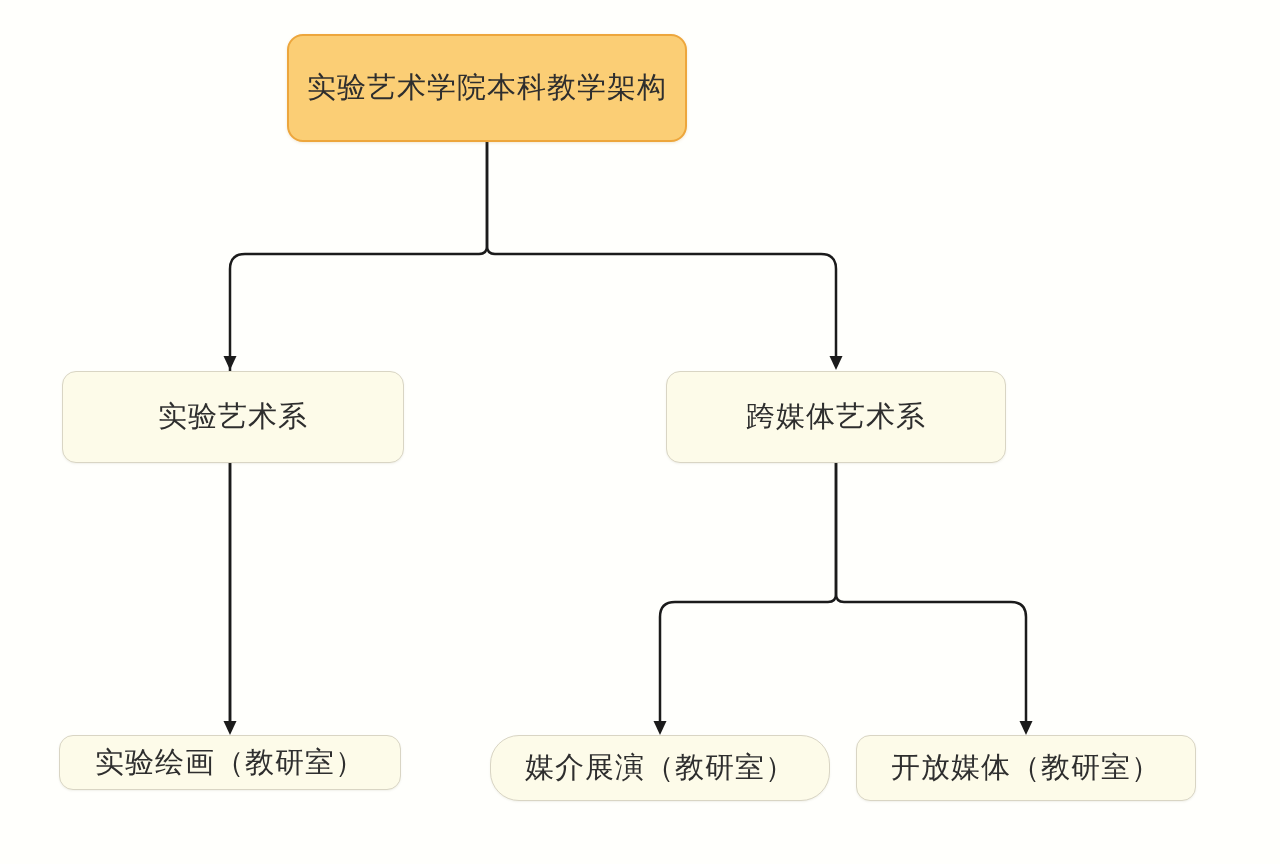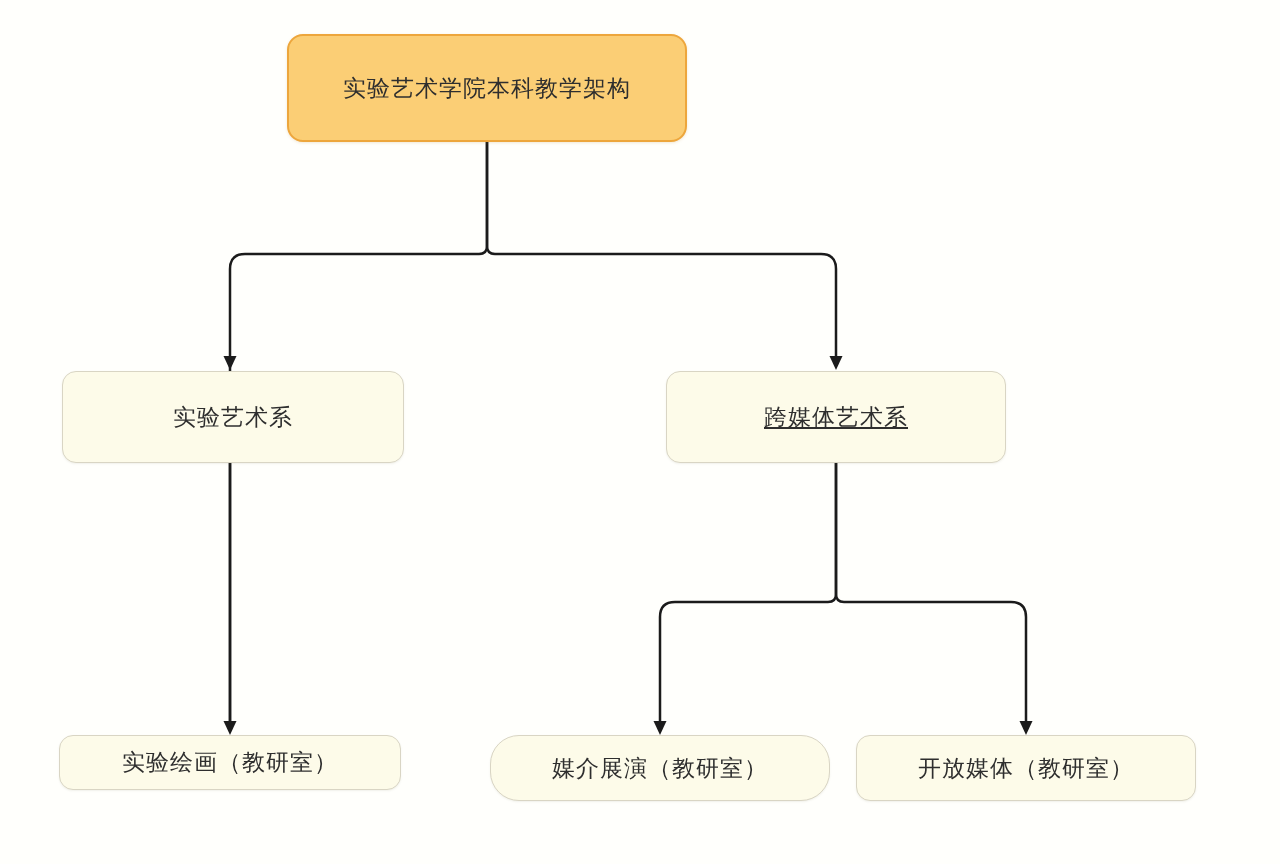--- a/index.html
+++ b/index.html
@@ -30,41 +30,41 @@
     fill:var(--line,#1b1b1b);
     stroke:none;
   }
   .node{
     position:absolute;
     box-sizing:border-box;
     display:flex;
     align-items:center;
     justify-content:center;
     text-align:center;
-    font-size:23px;
+    font-size:29px;
     letter-spacing:1px;
     color:var(--text,#2e2e2e);
     cursor:default;
   }
   .node-root{
     background:var(--root-fill,#fbce75);
     border:2px solid var(--root-border,#eda63c);
     border-radius:16px;
     box-shadow:0 1px 3px rgba(180,130,40,0.18);
   }
   .node-plain{
     background:var(--node-fill,#fdfbe9);
     border:1px solid var(--node-border,#d9d5c4);
     border-radius:14px;
     box-shadow:0 1px 2px rgba(120,115,90,0.10);
   }
   
   .pos-root  {left:287px; top:34px;  width:400px; height:108px;}
   .pos-dept1 {left:62px;  top:371px; width:342px; height:92px;}
-  .pos-dept2 {left:666px; top:371px; width:340px; height:92px;text-decoration:underline;}
+  .pos-dept2 {left:666px; top:371px; width:340px; height:92px;}
   .pos-off1  {left:59px;  top:735px; width:342px; height:55px;}
   .pos-off2  {left:490px; top:735px; width:340px; height:66px;border-radius:29px;}
   .pos-off3  {left:856px; top:735px; width:340px; height:66px;justify-content:center;}
 </style>
 </head>
 <body>
 
 <div class="canvas">
 
   <svg class="edges-layer" viewBox="0 0 1280 864" xmlns="http://www.w3.org/2000/svg">

